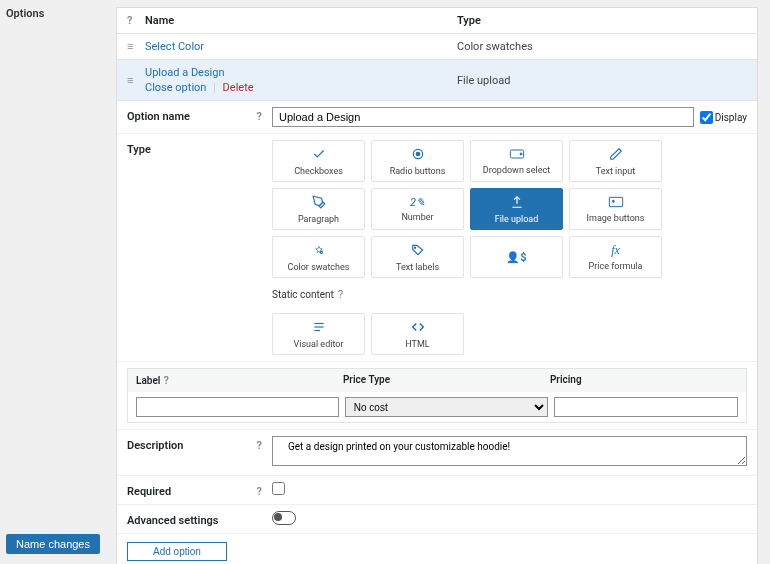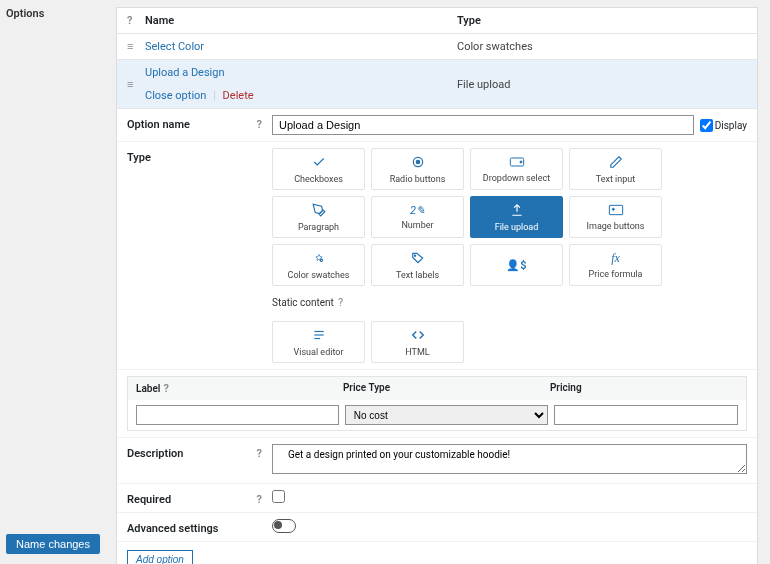--- a/index.html
+++ b/index.html
@@ -44,21 +44,21 @@
 .choice-hdr .c2 { flex: 1.1; }
 .choice-hdr .c3 { flex: 1; }
 .choice-row { display: flex; padding: 5px 8px; gap: 6px; }
 .choice-row input, .choice-row select { width: 100%; padding: 2px 4px; border: 1px solid #8c8f94; font-size: 10px; height: 20px; box-sizing: border-box; }
 .choice-row .c1 { flex: 1.1; }
 .choice-row .c2 { flex: 1.1; }
 .choice-row .c3 { flex: 1; }
 .desc-ta { width: 100%; padding: 4px 15px; border: 1px solid #8c8f94; font-size: 10px; box-sizing: border-box; height: 30px; resize: vertical; font-family: inherit; }
 .toggle { width: 22px; height: 12px; background: #fff; border: 1px solid #555; border-radius: 7px; position: relative; cursor: pointer; }
 .toggle::after { content: ''; position: absolute; width: 8px; height: 8px; background: #555; border-radius: 50%; top: 1px; left: 1px; }
-.add-btn { margin: 8px 10px; padding: 3px 8px; border: 1px solid #2271b1; color: #2271b1; background: #fff; font-size: 10px; cursor: pointer; font-style: italic; }
+.add-btn { margin: 8px 10px; padding: 3px 25px; border: 1px solid #2271b1; color: #2271b1; background: #fff; font-size: 10px; cursor: pointer; }
 .save { position: absolute; bottom: 10px; left: 6px; padding: 4px 10px; background: #2271b1; color: #fff; border: none; border-radius: 2px; font-size: 11px; cursor: pointer; }
 input[type=checkbox] { margin: 0; }
 </style>
 </head>
 <body>
 <div class="wrap">
   <div class="sidebar-label">Options</div>
   <div class="panel">
     <div class="hdr">
       <span class="help">?</span>
@@ -69,21 +69,21 @@
     <div class="row">
       <span class="drag">≡</span>
       <span class="nm"><span class="link">Select Color</span></span>
       <span class="tp">Color swatches</span>
     </div>
 
     <div class="row active">
       <span class="drag">≡</span>
       <span class="nm">
         <div><span class="link">Upload a Design</span></div>
-        <div style="margin-top:10px;">
+        <div style="margin-top:2px;">
           <span class="link">Close option</span>
           <span class="sep">|</span>
           <span class="del">Delete</span>
         </div>
       </span>
       <span class="tp">File upload</span>
     </div>
 
     
     <div class="form-row">

